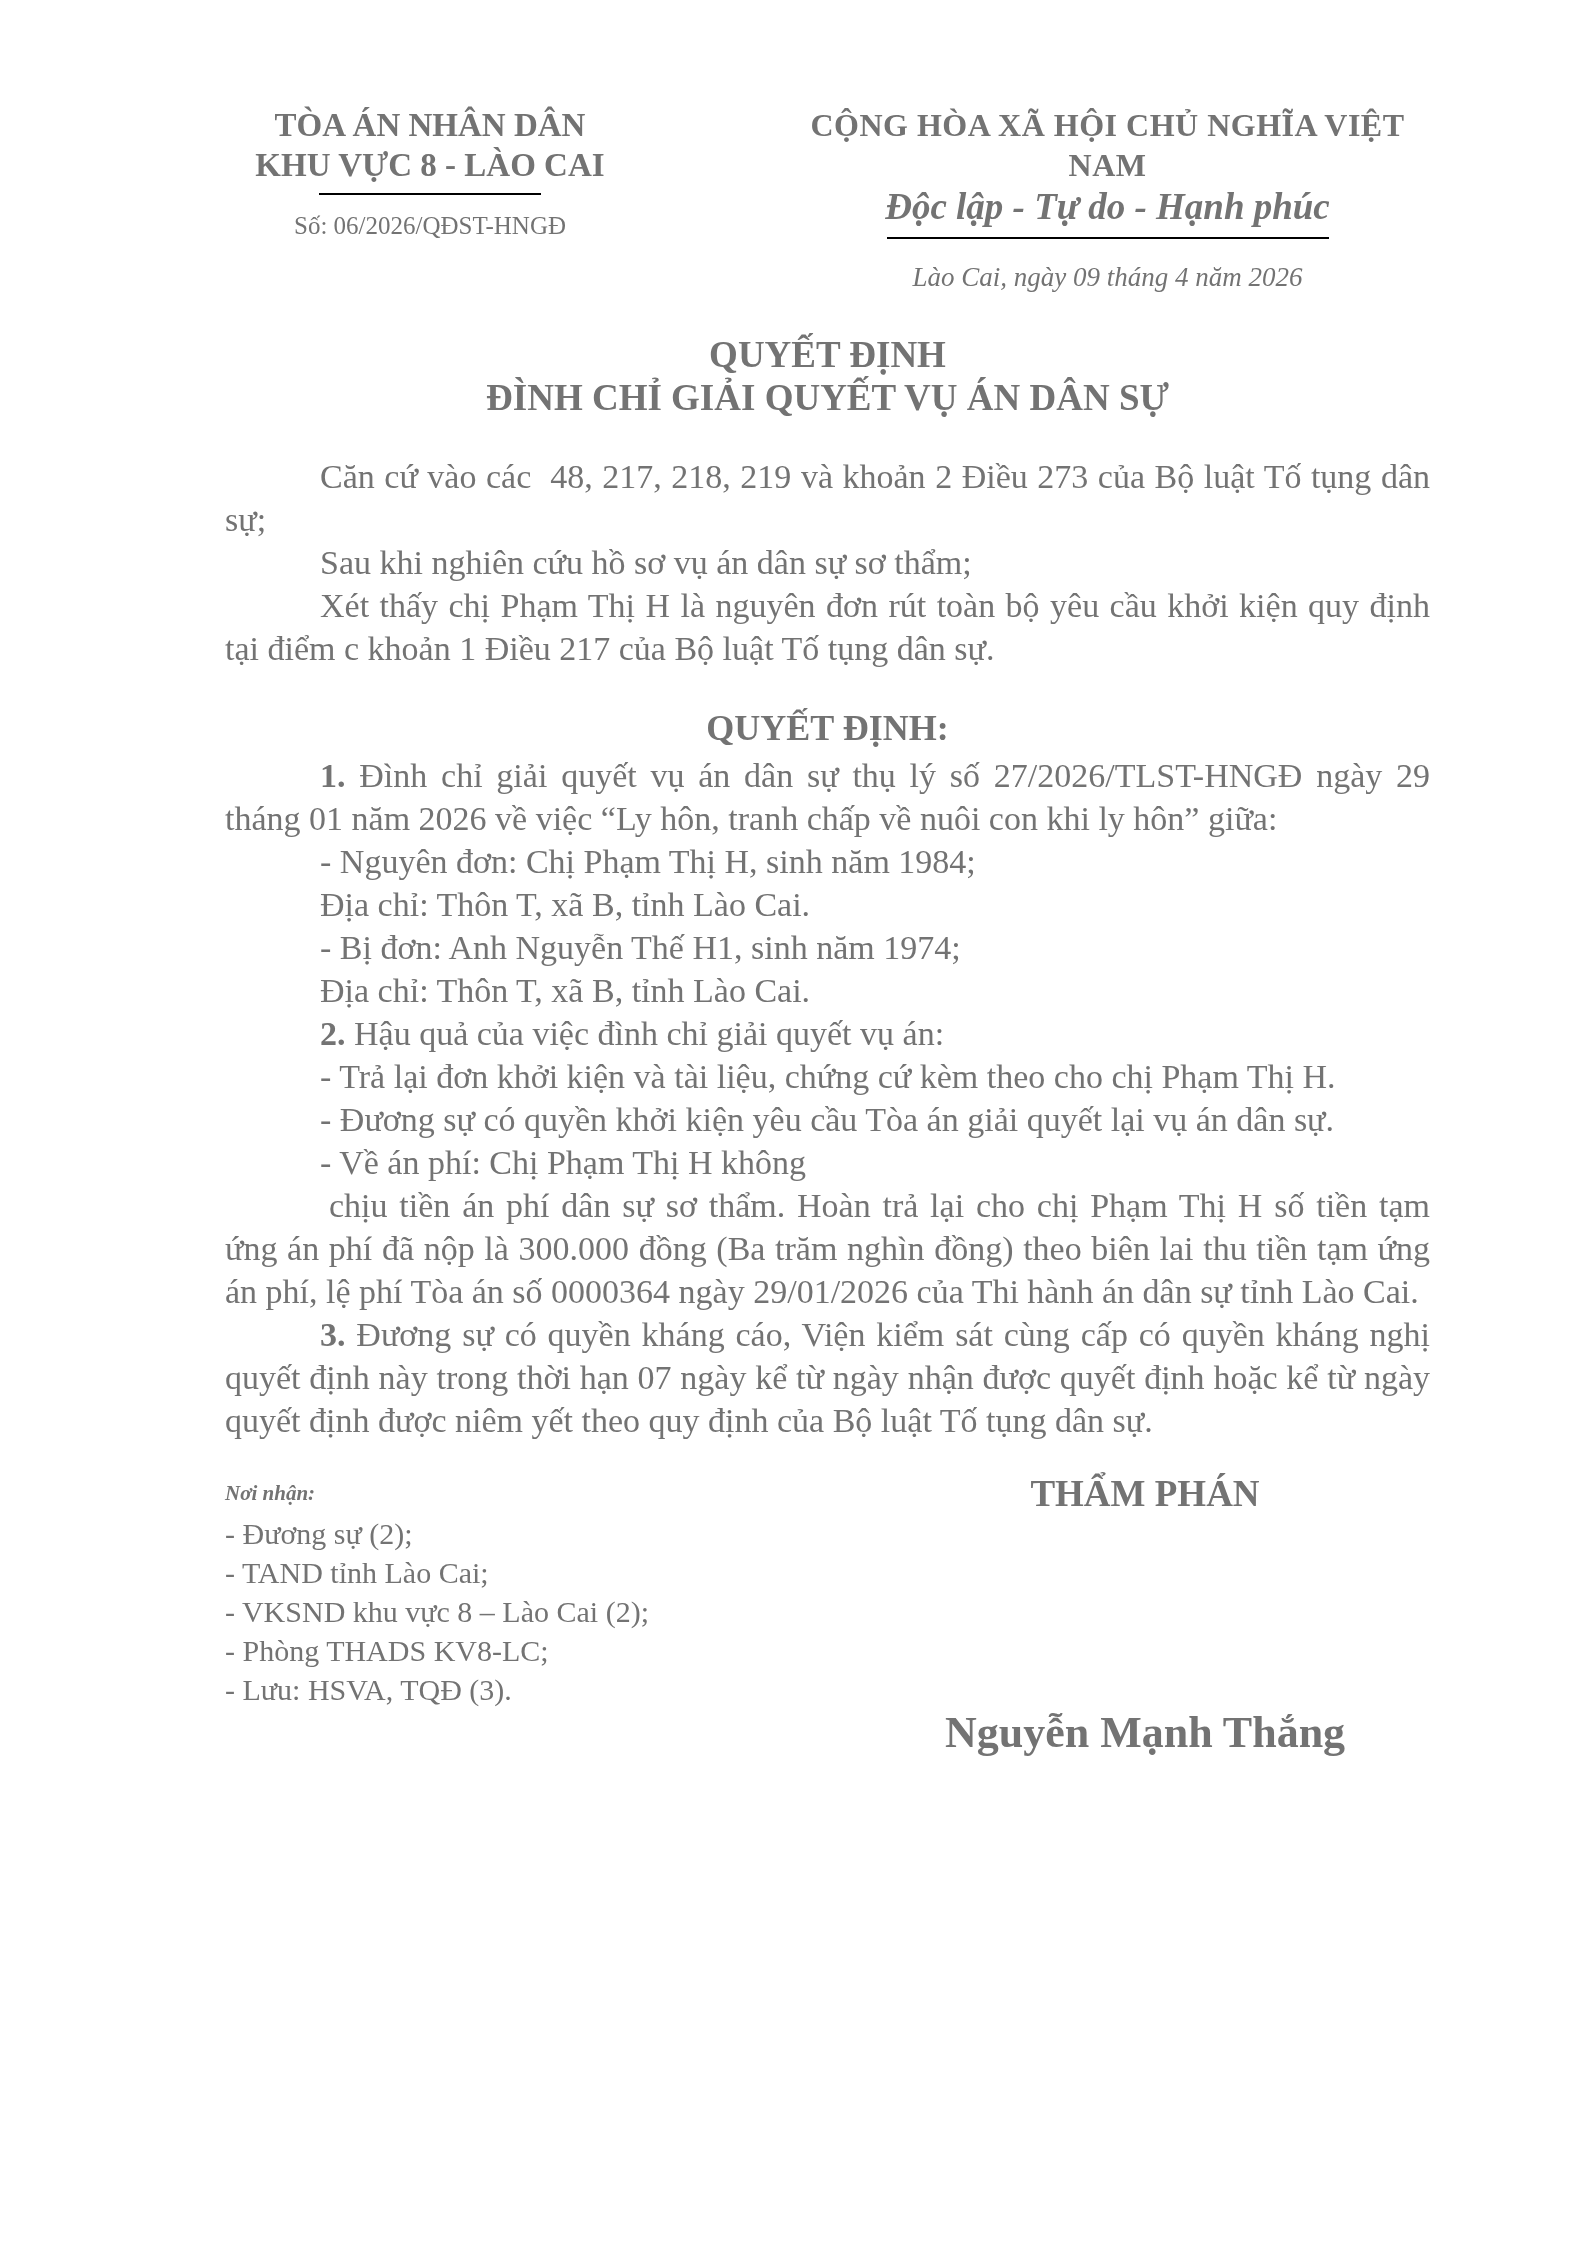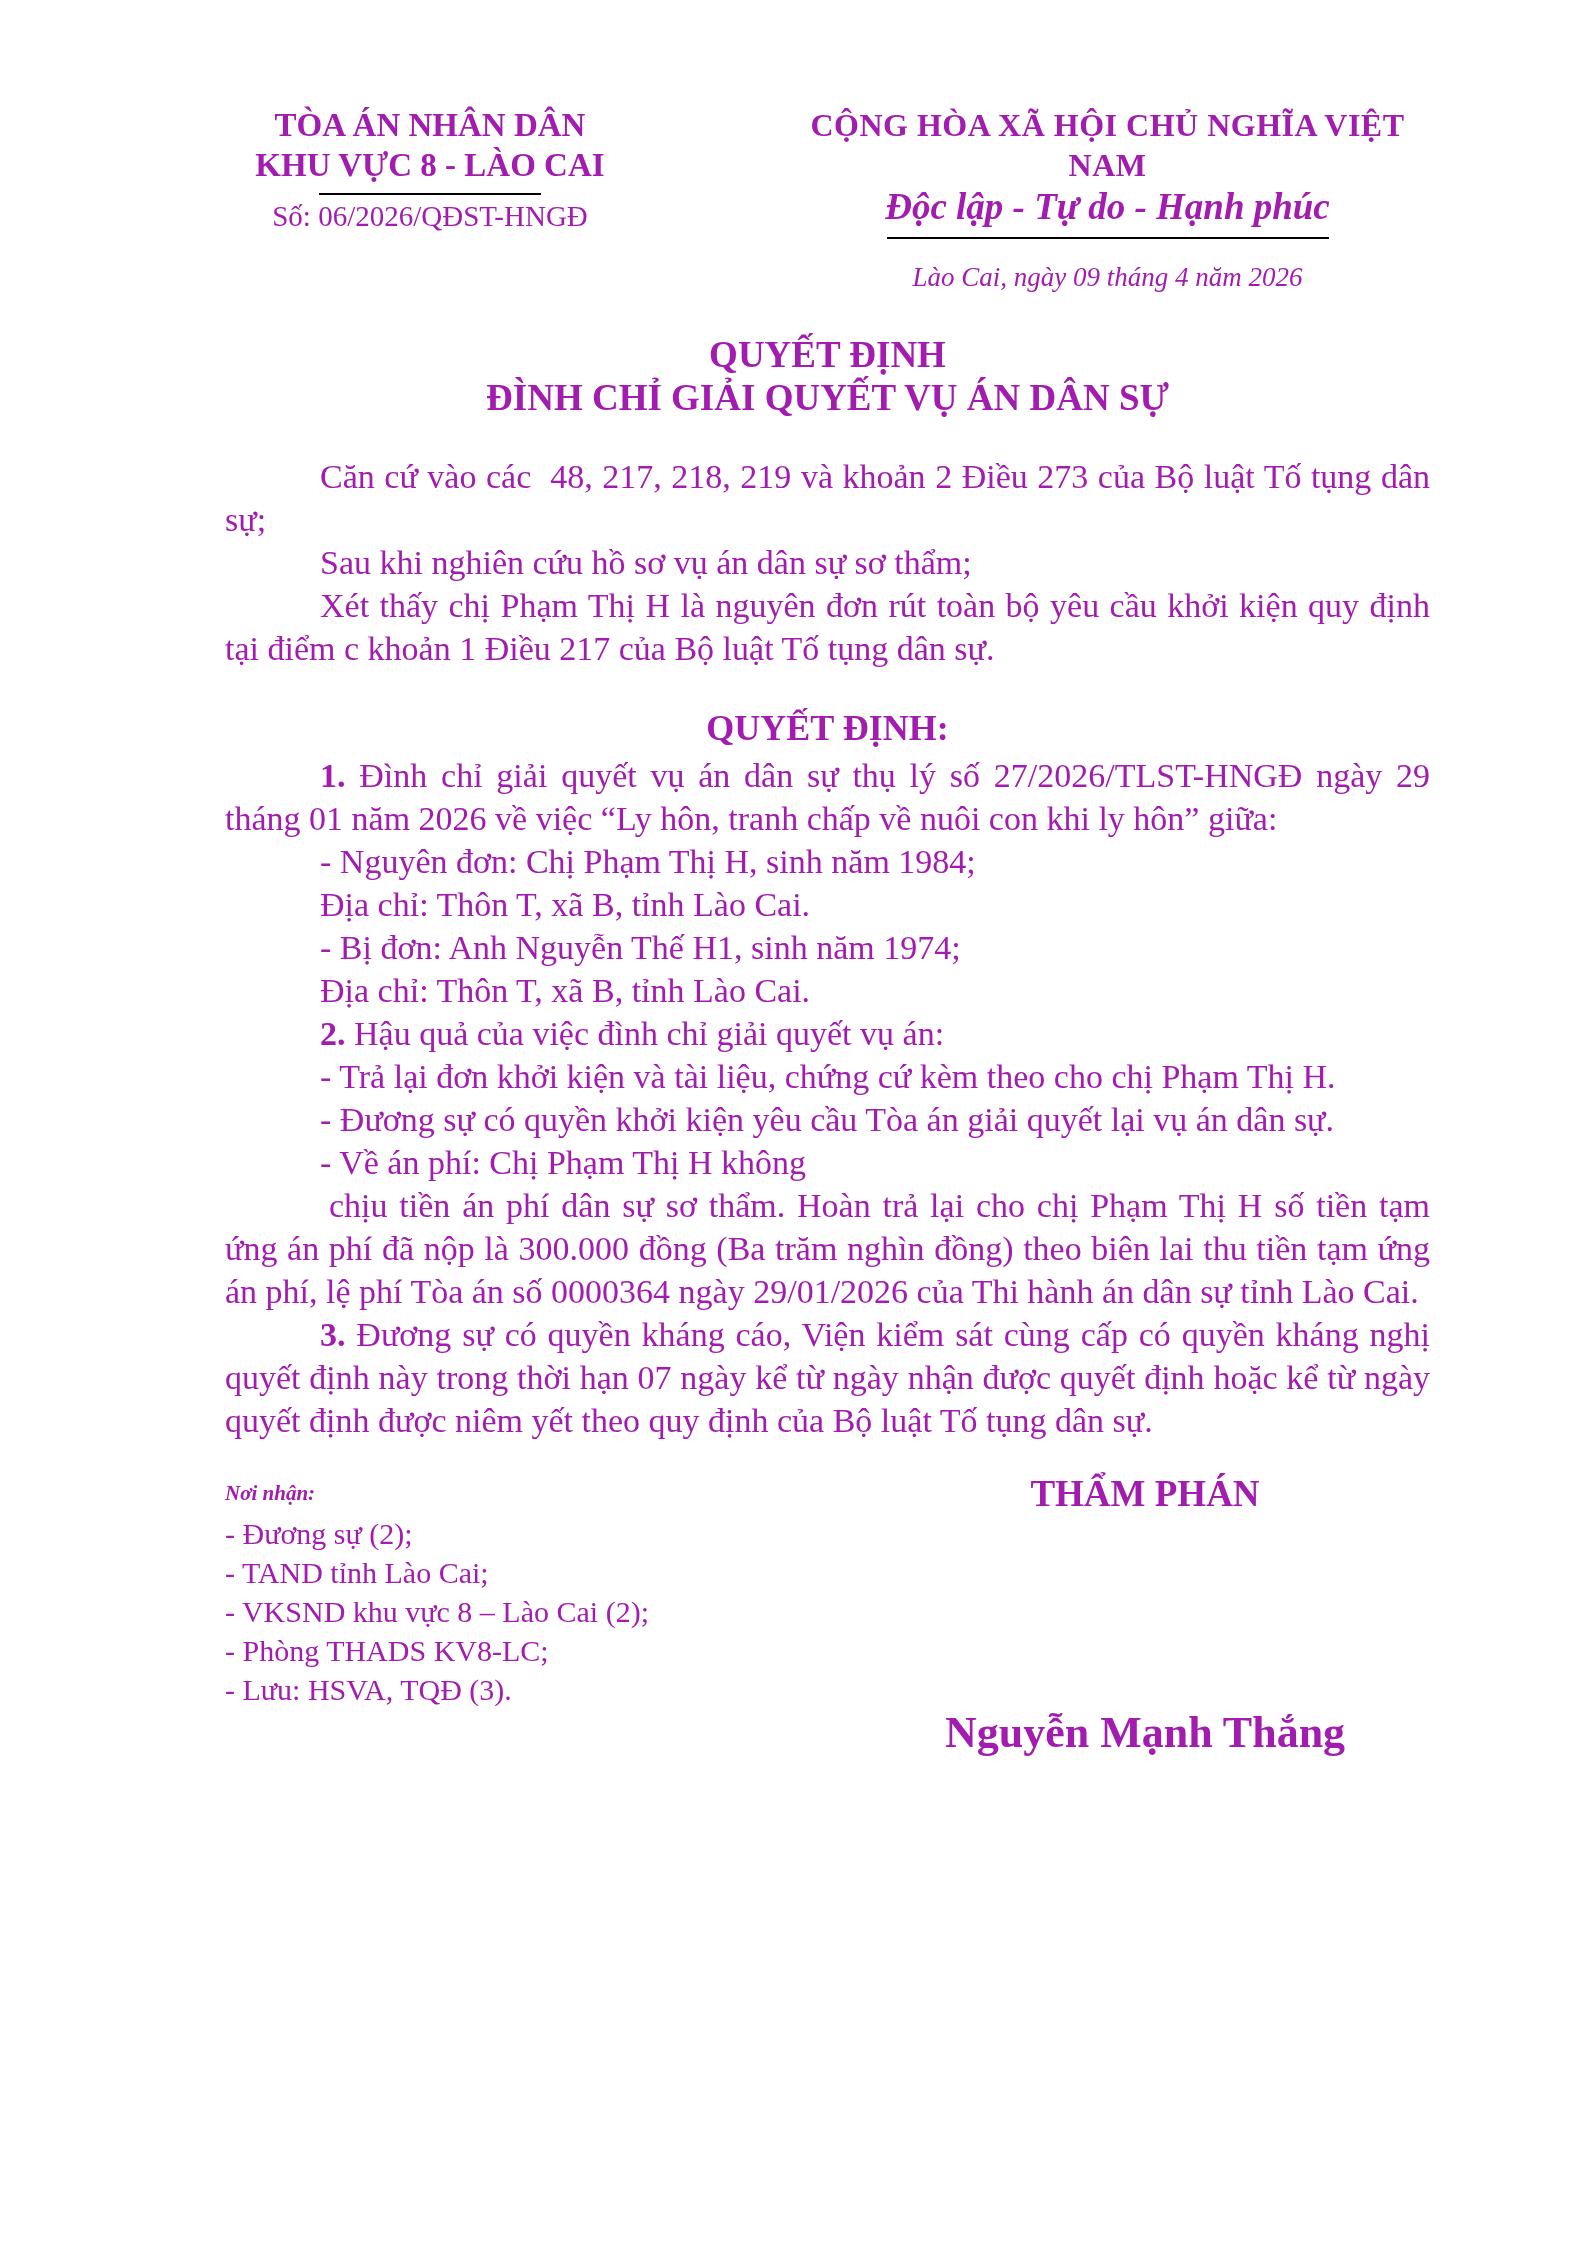--- a/index.html
+++ b/index.html
@@ -2,36 +2,36 @@
 <html lang="vi"><head>
 <meta charset="utf-8">
 <title>Quyết định đình chỉ giải quyết vụ án dân sự</title>
 <style>
   html,body{margin:0;padding:0;background:#ffffff;}
   .page{
     position:relative;
     width:1586px;
     height:2244px;
     background:#ffffff;
-    color:#a21caf;
+    color:#737373;
     font-family:"Liberation Serif","DejaVu Serif",serif;
     overflow:hidden;
     box-sizing:border-box;
   }
   
   .header{display:flex;padding:105px 0 0 170px;}
   .h-left{width:520px;text-align:center;}
   .h-right{width:675px;margin-left:80px;text-align:center;}
   .org{font-weight:bold;font-size:33px;line-height:40px;}
   .nat1{font-weight:bold;font-size:32px;line-height:40px;letter-spacing:0.5px;}
   .nat2{font-weight:bold;font-size:37px;line-height:44px;font-style:italic;}
   .rule{border:0;border-top:2px solid #000;margin:8px auto 0;height:0;}
   .rule-left{width:222px;}
   .rule-right{width:442px;}
-  .doc-number{font-size:29px;line-height:42px;}
+  .doc-number{font-size:25px;line-height:42px;margin-top:10px;}
   .date-line{font-style:italic;font-size:27px;line-height:44px;margin-top:16px;}
   
   .title-block{text-align:center;margin-top:34px;padding:0 156px 0 225px;}
   .title1,.title2{font-weight:bold;font-size:37px;line-height:43px;}
   
   .content{padding:0 156px 0 225px;margin-top:36px;text-align:justify;}
   p.body{margin:0;font-size:34px;line-height:43px;text-indent:95px;text-align:justify;}
   p.deep{text-indent:104px;}
   .decision-heading{
     font-weight:bold;font-size:36px;line-height:43px;

